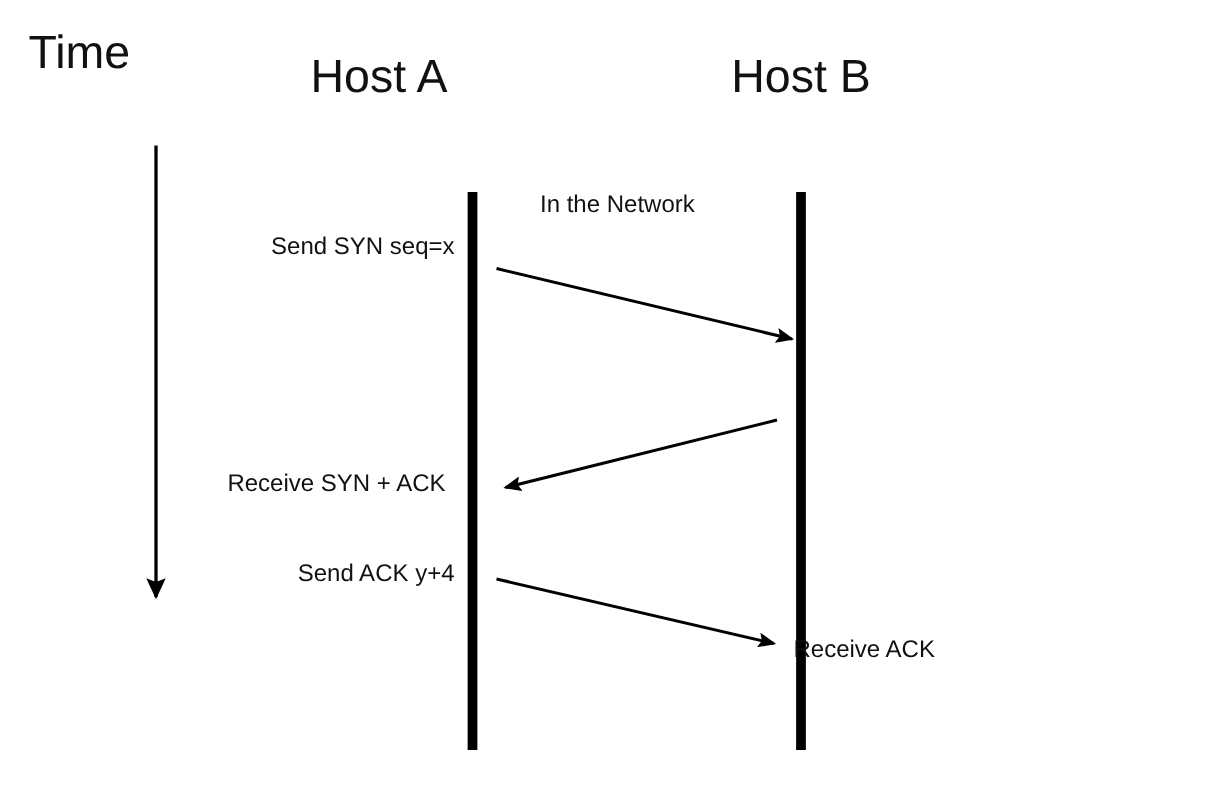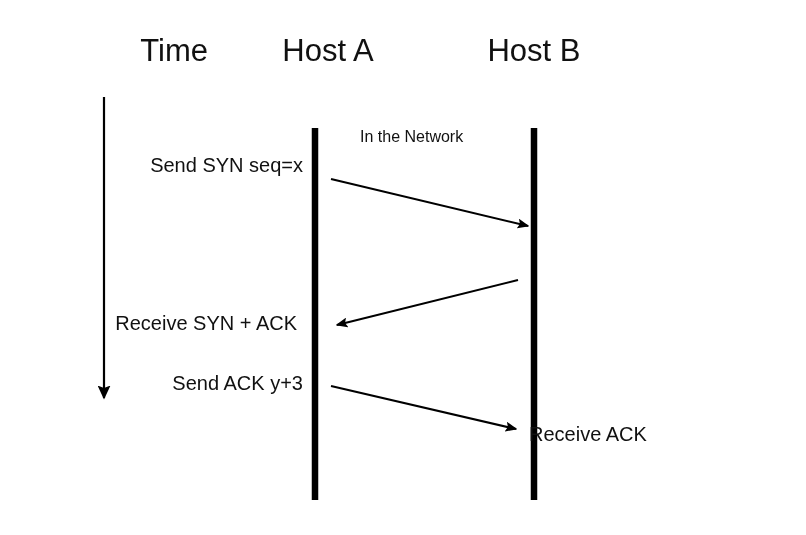--- a/index.html
+++ b/index.html
@@ -28,21 +28,21 @@
     white-space: pre;
     line-height: 22px;
     color: #111111;
   }
   .title-lbl {
     font-size: 31px;
     line-height: 36px;
     letter-spacing: 0px;
   }
   .msg-lbl {
-    font-size: 20px;
+    font-size: 16px;
   }
   .net-lbl {
     font-size: 16px;
   }
   .right-align {
     text-align: right;
   }
   .left-align {
     text-align: left;
   }
@@ -71,32 +71,32 @@
 
     <line x1="534" y1="128" x2="534" y2="500" stroke="#000000" stroke-width="6.5"></line>
 
     <line x1="331" y1="179" x2="528" y2="226" stroke="#000000" stroke-width="2" marker-end="url(#arrow-right)"></line>
 
     <line x1="518" y1="280" x2="337" y2="325" stroke="#000000" stroke-width="2" marker-end="url(#arrow-left)"></line>
 
     <line x1="331" y1="386" x2="516" y2="429" stroke="#000000" stroke-width="2" marker-end="url(#arrow-right)"></line>
   </svg>
 
-  <div class="lbl title-lbl" style="left:0px; top:33px; width:208px; text-align:right;">Time</div>
+  <div class="lbl title-lbl" style="left:0px; top:17px; width:208px; text-align:left;padding-left:19px;">Time</div>
 
-  <div class="lbl title-lbl" style="left:228px; top:33px; width:200px; text-align:center;">Host A</div>
+  <div class="lbl title-lbl" style="left:207px; top:33px; width:200px; text-align:left;">Host A</div>
 
   <div class="lbl net-lbl" style="left:360px; top:126px;">In the Network</div>
 
   <div class="lbl title-lbl" style="left:434px; top:33px; width:200px; text-align:center;">Host B</div>
 
   <div class="lbl msg-lbl right-align" style="left:50px; top:154px; width:253px;">Send SYN seq=x</div>
 
   <div class="lbl msg-lbl right-align" style="left:44px; top:312px; width:253px;">Receive SYN + ACK</div>
 
-  <div class="lbl msg-lbl right-align" style="left:50px; top:372px; width:253px;">Send ACK y+3</div>
+  <div class="lbl msg-lbl right-align" style="left:50px; top:372px; width:253px;">Send ACK y+4</div>
 
 
 
 
   <div class="lbl msg-lbl left-align" style="left:529px; top:423px; width:230px;">Receive ACK</div>
 
 </div>
 
 </body></html>

